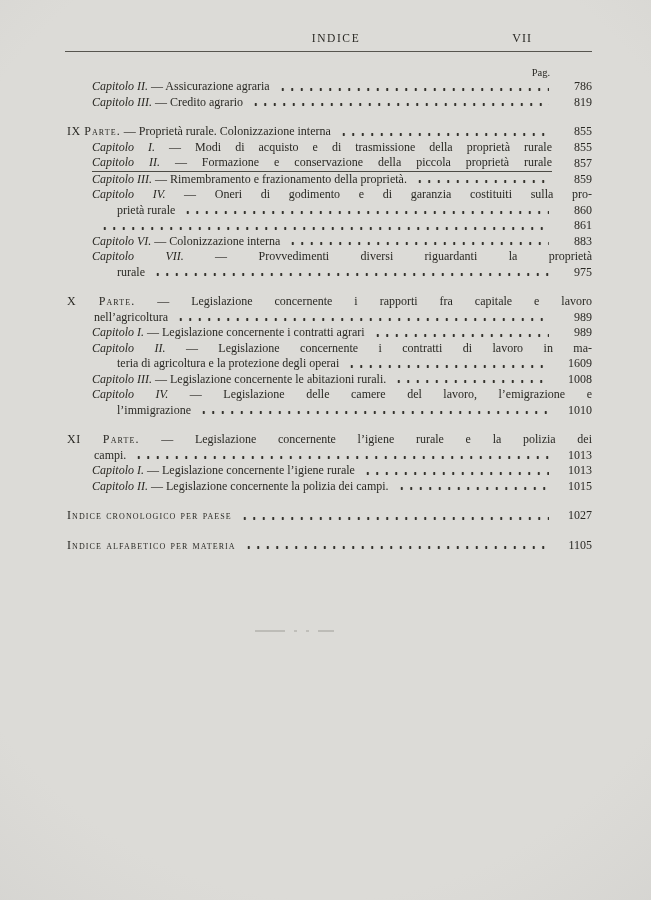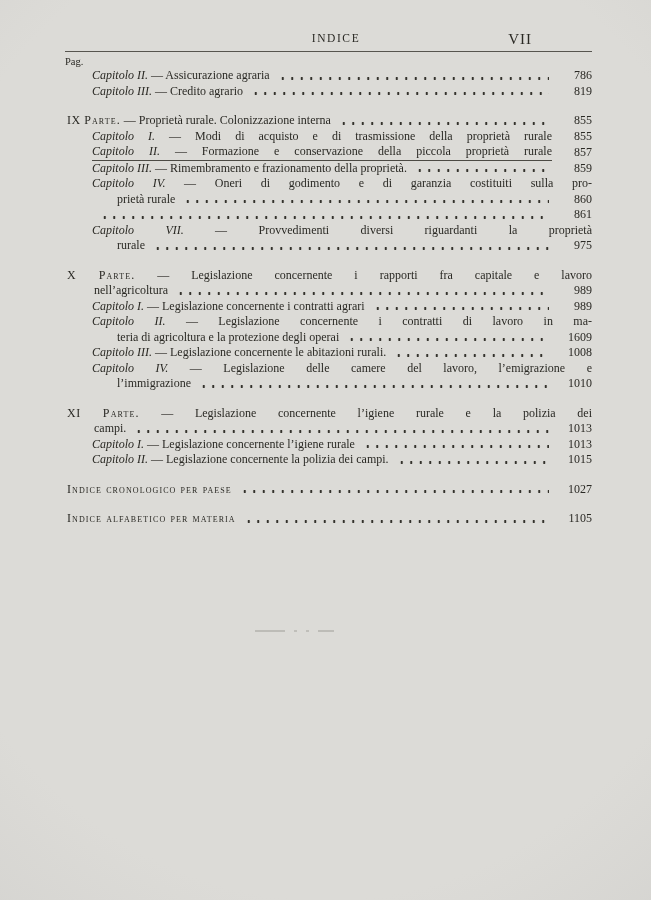--- a/index.html
+++ b/index.html
@@ -23,32 +23,33 @@
   }
   .header { position: relative; height: 16px; }
   .header-title {
     position: absolute; left: 15px; right: 0; top: 2px;
     text-align: center;
     font-size: 11.5px;
     letter-spacing: 1.6px;
   }
   .header-page {
     position: absolute; right: 60px; top: 1px;
-    font-size: 15px;
+    font-size: 12px;
     letter-spacing: 1px;
   }
   .rule {
     border-top: 1px solid #57554f;
     margin-top: 5px;
     height: 0;
   }
   .pag-row {
+    text-align: right;
     padding-right: 42px;
     font-size: 10.5px;
-    margin-top: 3px;
+    margin-top: 14px;
     line-height: 13px;
   }
   .row {
     display: flex;
     align-items: flex-end;
     font-size: 12px;
     line-height: 15.5px;
   }
   .row.gap { margin-top: 14px; }
   .ind-part { padding-left: 2px; }
@@ -144,20 +145,25 @@
       <div class="row ind-cont">
         <span class="text"><span class="t">prietà rurale</span></span>
         <span class="leader dotted"></span>
         <span class="page">860</span>
       </div>
       <div class="row ind-cap">
         <span class="leader dotted"></span>
         <span class="page">861</span>
       </div>
       <div class="row ind-cap">
+        <span class="text"><span class="em">Capitolo VI.</span><span class="t"> — Colonizzazione interna</span></span>
+        <span class="leader dotted"></span>
+        <span class="page">883</span>
+      </div>
+      <div class="row ind-cap">
         <span class="text full"><span class="em">Capitolo VII.</span><span class="t"> — Provvedimenti diversi riguardanti la proprietà</span></span>
       </div>
       <div class="row ind-cont">
         <span class="text"><span class="t">rurale</span></span>
         <span class="leader dotted"></span>
         <span class="page">975</span>
       </div>
       <div class="row ind-part gap">
         <span class="text full"><span class="pre">X </span><span class="sc">Parte.</span><span class="t"> — Legislazione concernente i rapporti fra capitale e lavoro</span></span>
       </div>

